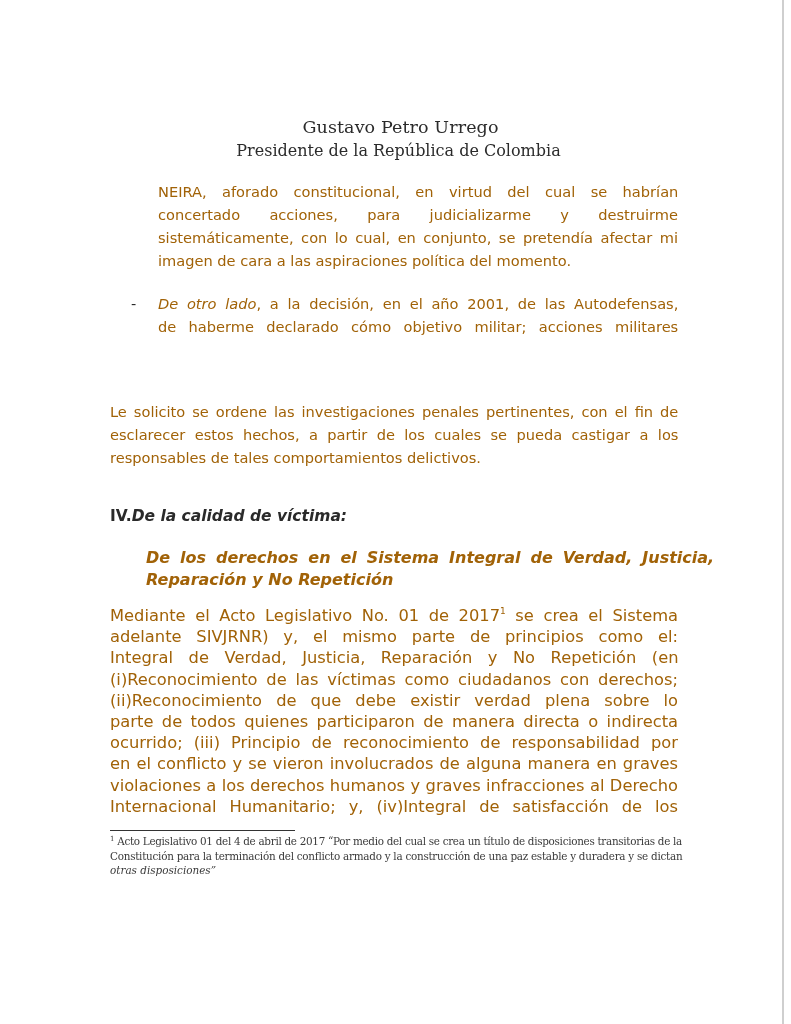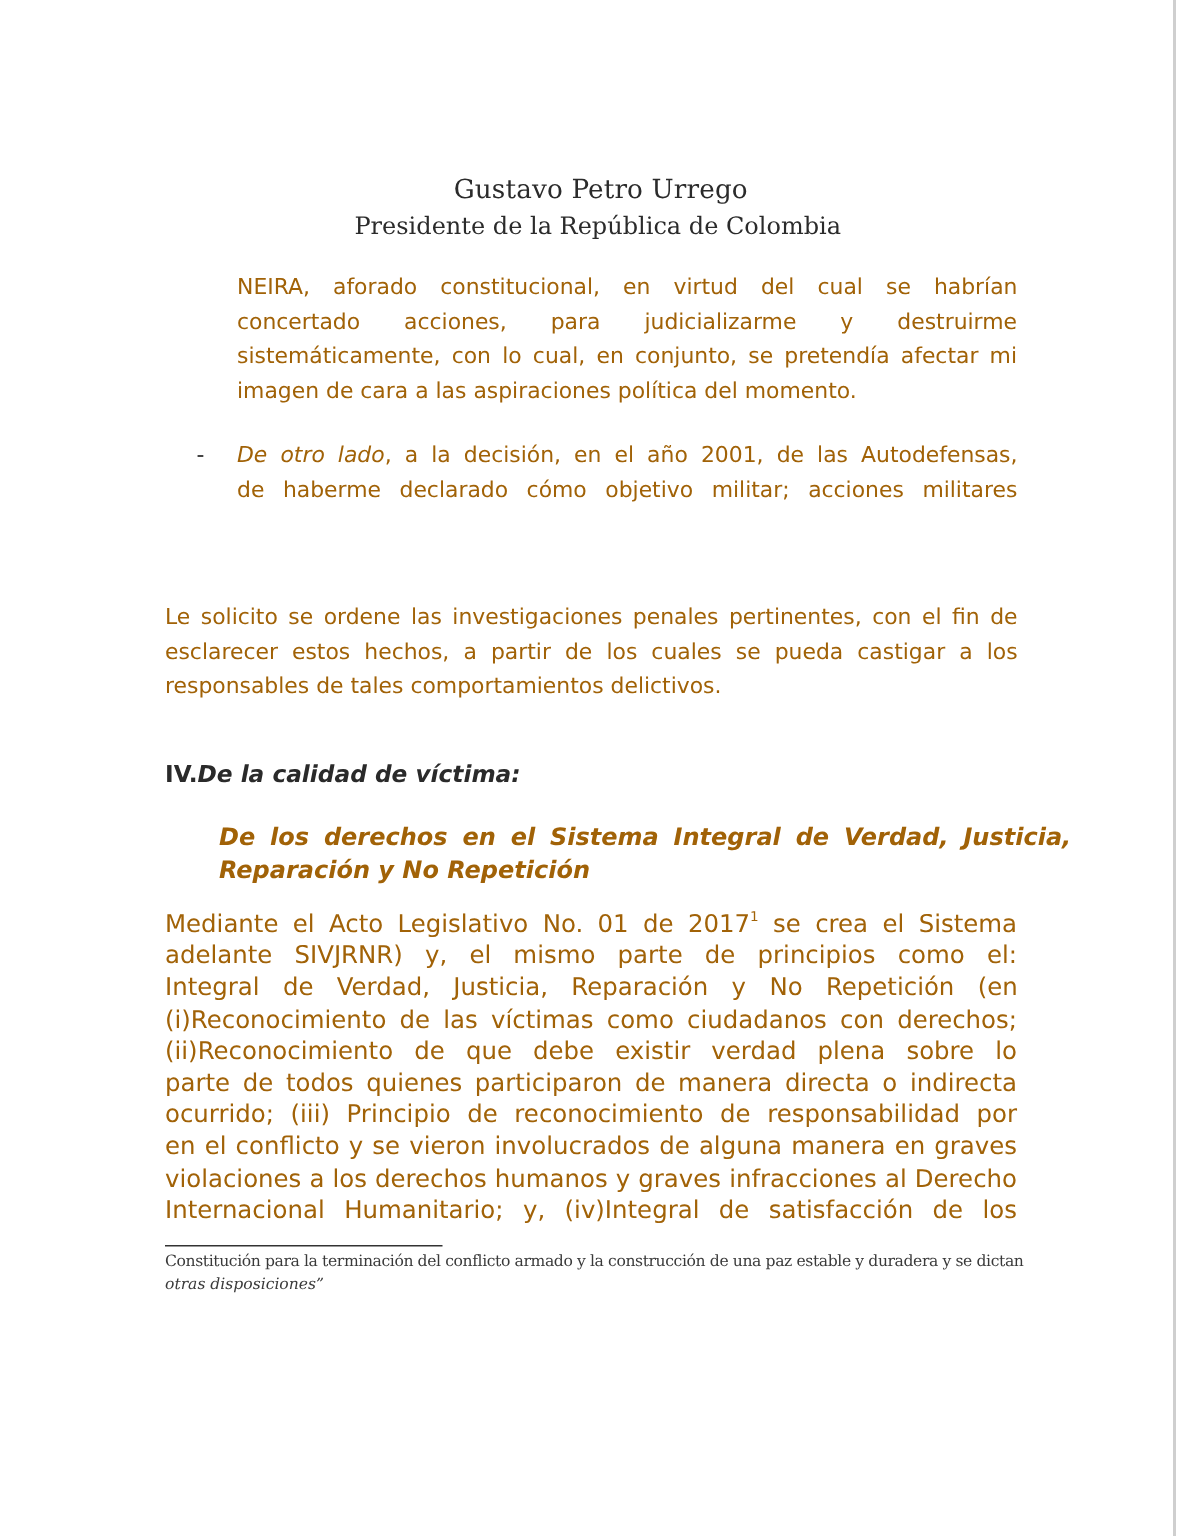--- a/index.html
+++ b/index.html
@@ -178,15 +178,16 @@
   <span class="line" style="display: block; word-spacing: 8.875px;">(ii)Reconocimiento de que debe existir verdad plena sobre lo</span>
   <span class="line" style="display: block; word-spacing: 3.22222px;">parte de todos quienes participaron de manera directa o indirecta</span>
   <span class="line" style="display: block; word-spacing: 5.85714px;">ocurrido; (iii) Principio de reconocimiento de responsabilidad por</span>
   <span class="line" style="display: block; word-spacing: 0.909091px;">en el conflicto y se vieron involucrados de alguna manera en graves</span>
   <span class="line" style="display: block; word-spacing: 0.222222px;">violaciones a los derechos humanos y graves infracciones al Derecho</span>
   <span class="line" style="display: block; word-spacing: 6.85714px;">Internacional Humanitario; y, (iv)Integral de satisfacción de los</span>
 </div>
 
 <div class="footnote-rule"></div>
 <div class="block" id="footnote">
+  <span class="line" style="display: block; letter-spacing: -0.29661px;"><sup>1</sup><span> Acto Legislativo 01 del 4 de abril de 2017 “Por medio del cual se crea un título de disposiciones transitorias de la</span></span>
   <span class="line" style="display: block; letter-spacing: -0.256637px;">Constitución para la terminación del conflicto armado y la construcción de una paz estable y duradera y se dictan</span>
   <span class="line last" style="display: block; font-style: italic;">otras disposiciones”</span>
 </div>
 
 </body></html>

